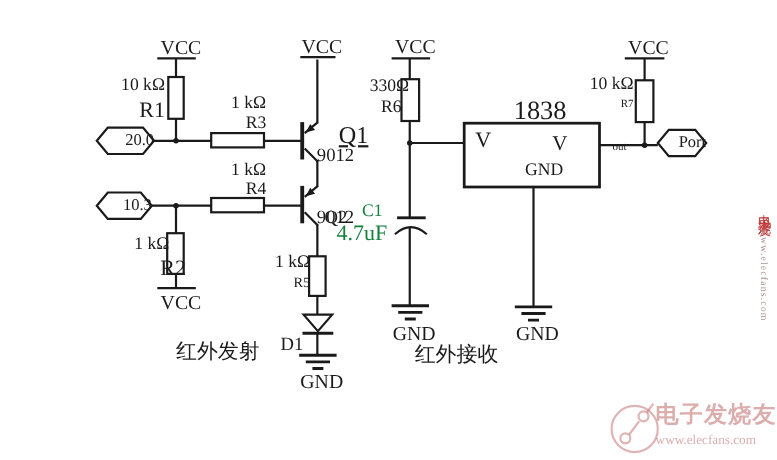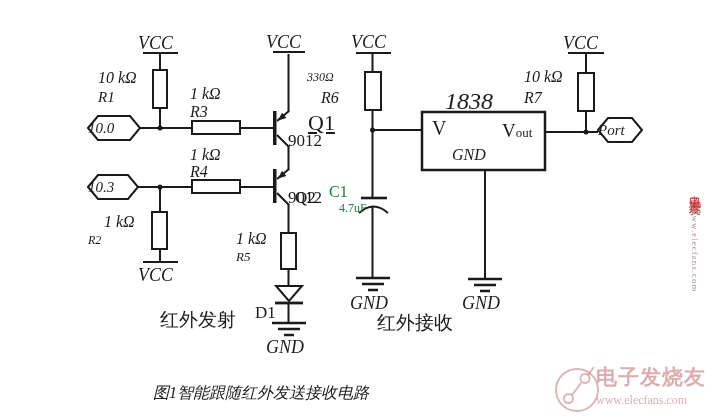--- a/index.html
+++ b/index.html
@@ -2,21 +2,21 @@
 <html><head>
 <meta charset="utf-8">
 <style>
   html,body{margin:0;padding:0;background:#ffffff;}
   .stage{
     position:relative;width:706px;height:418px;background:#ffffff;
     font-family:"Liberation Serif", serif;overflow:hidden;
   }
   .layer{position:absolute;left:0;top:0;}
   .t{position:absolute;color:#1b1b1b;white-space:nowrap;line-height:1;}
-  .ctr{text-align:left;font-style:italic;}
+  .ctr{text-align:right;}
   .red{color:#15803d;}
   .pink{color:rgba(196,118,118,0.60);}
   .vwm{
     position:absolute;writing-mode:vertical-rl;text-orientation:mixed;
     right:3px;top:186px;line-height:1;letter-spacing:2px;
   }
   .vwm .brand{color:#c23b3b;font-size:12px;}
   .vwm .url{color:#b09090;font-size:9px;letter-spacing:1px;margin-top:6px;}
 </style>
 </head>
@@ -99,56 +99,55 @@
   <div class="t ctr" style="left:266px;top:33px;width:45px;font-size:18px;">VCC</div>
   <div class="t ctr" style="left:351px;top:33px;width:45px;font-size:18px;">VCC</div>
   <div class="t ctr" style="left:563px;top:34px;width:45px;font-size:18px;">VCC</div>
   <div class="t ctr" style="left:138px;top:266px;width:45px;font-size:18px;">VCC</div>
 
   <div class="t ctr" style="left:266px;top:338px;width:46px;font-size:18px;">GND</div>
   <div class="t ctr" style="left:350px;top:294px;width:46px;font-size:18px;">GND</div>
   <div class="t ctr" style="left:462px;top:294px;width:46px;font-size:18px;">GND</div>
 
   <div class="t ctr" style="left:98px;top:70px;width:52px;font-size:16px;">10 kΩ</div>
-  <div class="t ctr" style="left:98px;top:90px;width:52px;font-size:15px;">R1</div>
+  <div class="t ctr" style="left:98px;top:90px;width:52px;font-size:20px;">R1</div>
   <div class="t ctr" style="left:190px;top:86px;width:52px;font-size:16px;">1 kΩ</div>
   <div class="t ctr" style="left:190px;top:104px;width:52px;font-size:16px;">R3</div>
   <div class="t ctr" style="left:190px;top:147px;width:52px;font-size:16px;">1 kΩ</div>
   <div class="t ctr" style="left:190px;top:164px;width:52px;font-size:16px;">R4</div>
   <div class="t ctr" style="left:104px;top:214px;width:50px;font-size:16px;">1 kΩ</div>
-  <div class="t ctr" style="left:88px;top:234px;width:50px;font-size:12px;">R2</div>
+  <div class="t ctr" style="left:119px;top:234px;width:50px;font-size:20px;">R2</div>
   <div class="t ctr" style="left:236px;top:231px;width:46px;font-size:16px;">1 kΩ</div>
   <div class="t ctr" style="left:236px;top:250px;width:46px;font-size:13px;">R5</div>
-  <div class="t ctr" style="left:307px;top:71px;width:44px;font-size:12px;">330Ω</div>
+  <div class="t ctr" style="left:328px;top:71px;width:44px;font-size:16px;">330Ω</div>
   <div class="t ctr" style="left:321px;top:90px;width:44px;font-size:16px;">R6</div>
   <div class="t ctr" style="left:524px;top:69px;width:52px;font-size:16px;">10 kΩ</div>
-  <div class="t ctr" style="left:524px;top:90px;width:52px;font-size:16px;">R7</div>
+  <div class="t ctr" style="left:524px;top:90px;width:52px;font-size:10px;">R7</div>
 
   <div class="t" style="left:308px;top:112px;font-size:22px;text-decoration:underline;">Q1</div>
   <div class="t" style="left:288px;top:132px;font-size:17px;">9012</div>
   <div class="t" style="left:295px;top:169px;font-size:17px;margin-top:20px;">Q2</div>
   <div class="t" style="left:288px;top:189px;font-size:17px;">9012</div>
 
   <div class="t red" style="left:329px;top:184px;font-size:16px;">C1</div>
-  <div class="t red" style="left:339px;top:202px;font-size:12px;">4.7uF</div>
+  <div class="t red" style="left:306px;top:202px;font-size:20px;">4.7uF</div>
   <div class="t" style="left:255px;top:304px;font-size:17px;">D1</div>
 
-  <div class="t ctr" style="left:88px;top:116px;width:52px;font-size:15px;line-height:24px;">10.0</div>
+  <div class="t ctr" style="left:88px;top:116px;width:52px;font-size:15px;line-height:24px;">20.0</div>
   <div class="t ctr" style="left:88px;top:175px;width:50px;font-size:15px;line-height:24px;">10.3</div>
   <div class="t ctr" style="left:598px;top:118px;width:44px;font-size:15px;line-height:24px;">Port</div>
 
   <div class="t ctr" style="left:445px;top:89px;width:70px;font-size:24px;">1838</div>
   <div class="t" style="left:432px;top:118px;font-size:20px;">V</div>
-  <div class="t" style="left:502px;top:121px;font-size:19px;"><span>V</span><span style="font-size:13px;">out</span></div>
+  <div class="t" style="left:502px;top:121px;font-size:19px;"><span>V</span><span style="font-size:10px;margin-left:41px;">out</span></div>
   <div class="t ctr" style="left:452px;top:147px;width:60px;font-size:16px;">GND</div>
 
   <div class="t" style="left:377px;top:313px;font-size:19px;">红外接收</div>
   <div class="t" style="left:160px;top:310px;font-size:19px;">红外发射</div>
 
-  <div class="t ctr" style="left:153px;top:385px;width:404px;font-size:16px;">图1智能跟随红外发送接收电路</div>
 
   <div class="vwm">
     <span class="brand">电子发烧友</span>
     <span class="url">www.elecfans.com</span>
   </div>
 
   <div class="t pink" style="left:596px;top:367px;font-size:21px;font-weight:bold;letter-spacing:1px;">电子发烧友</div>
   <div class="t pink" style="left:596px;top:394px;font-size:12px;">www.elecfans.com</div>
 
 </div>

